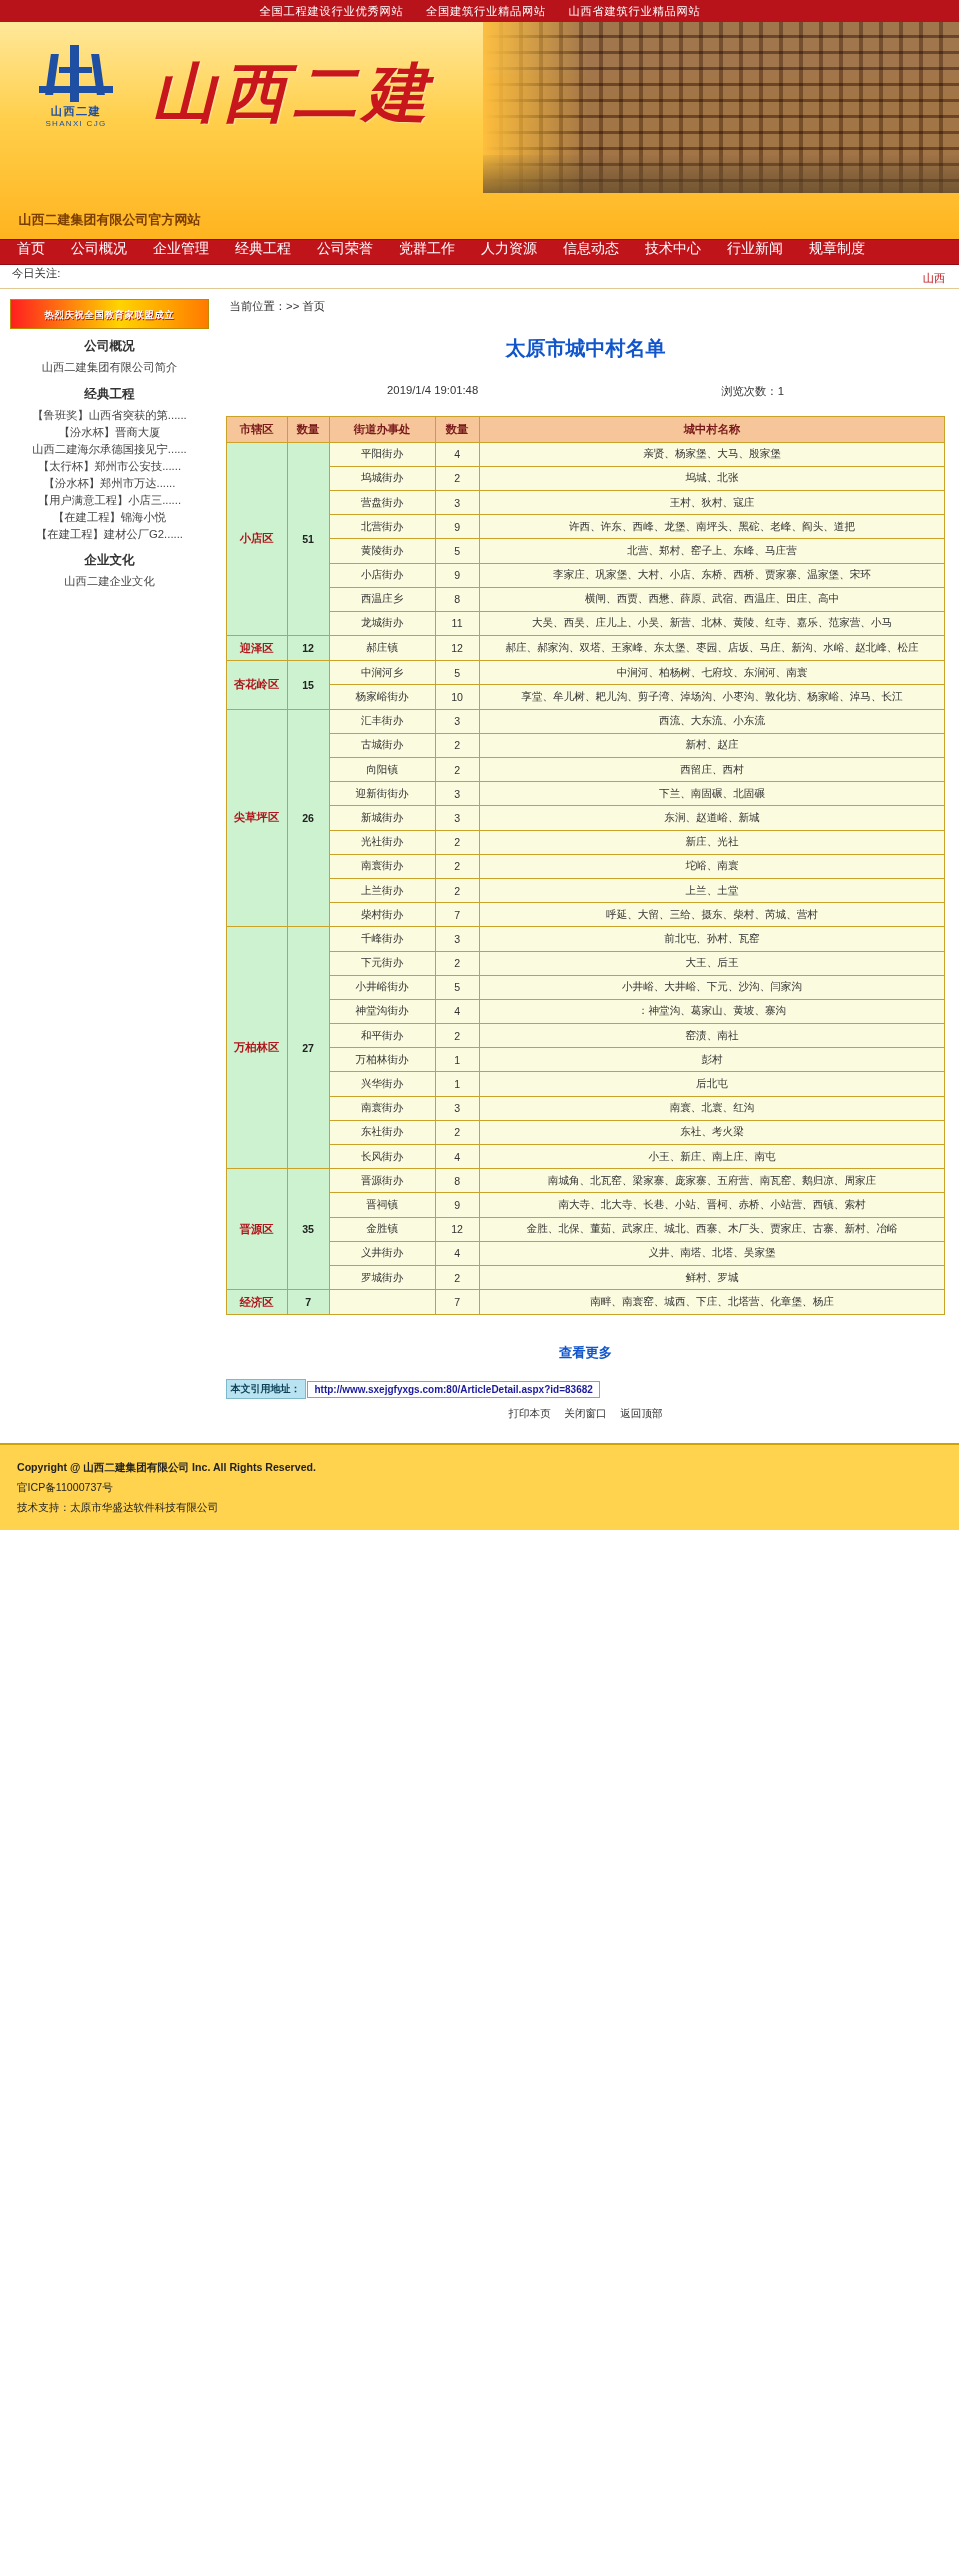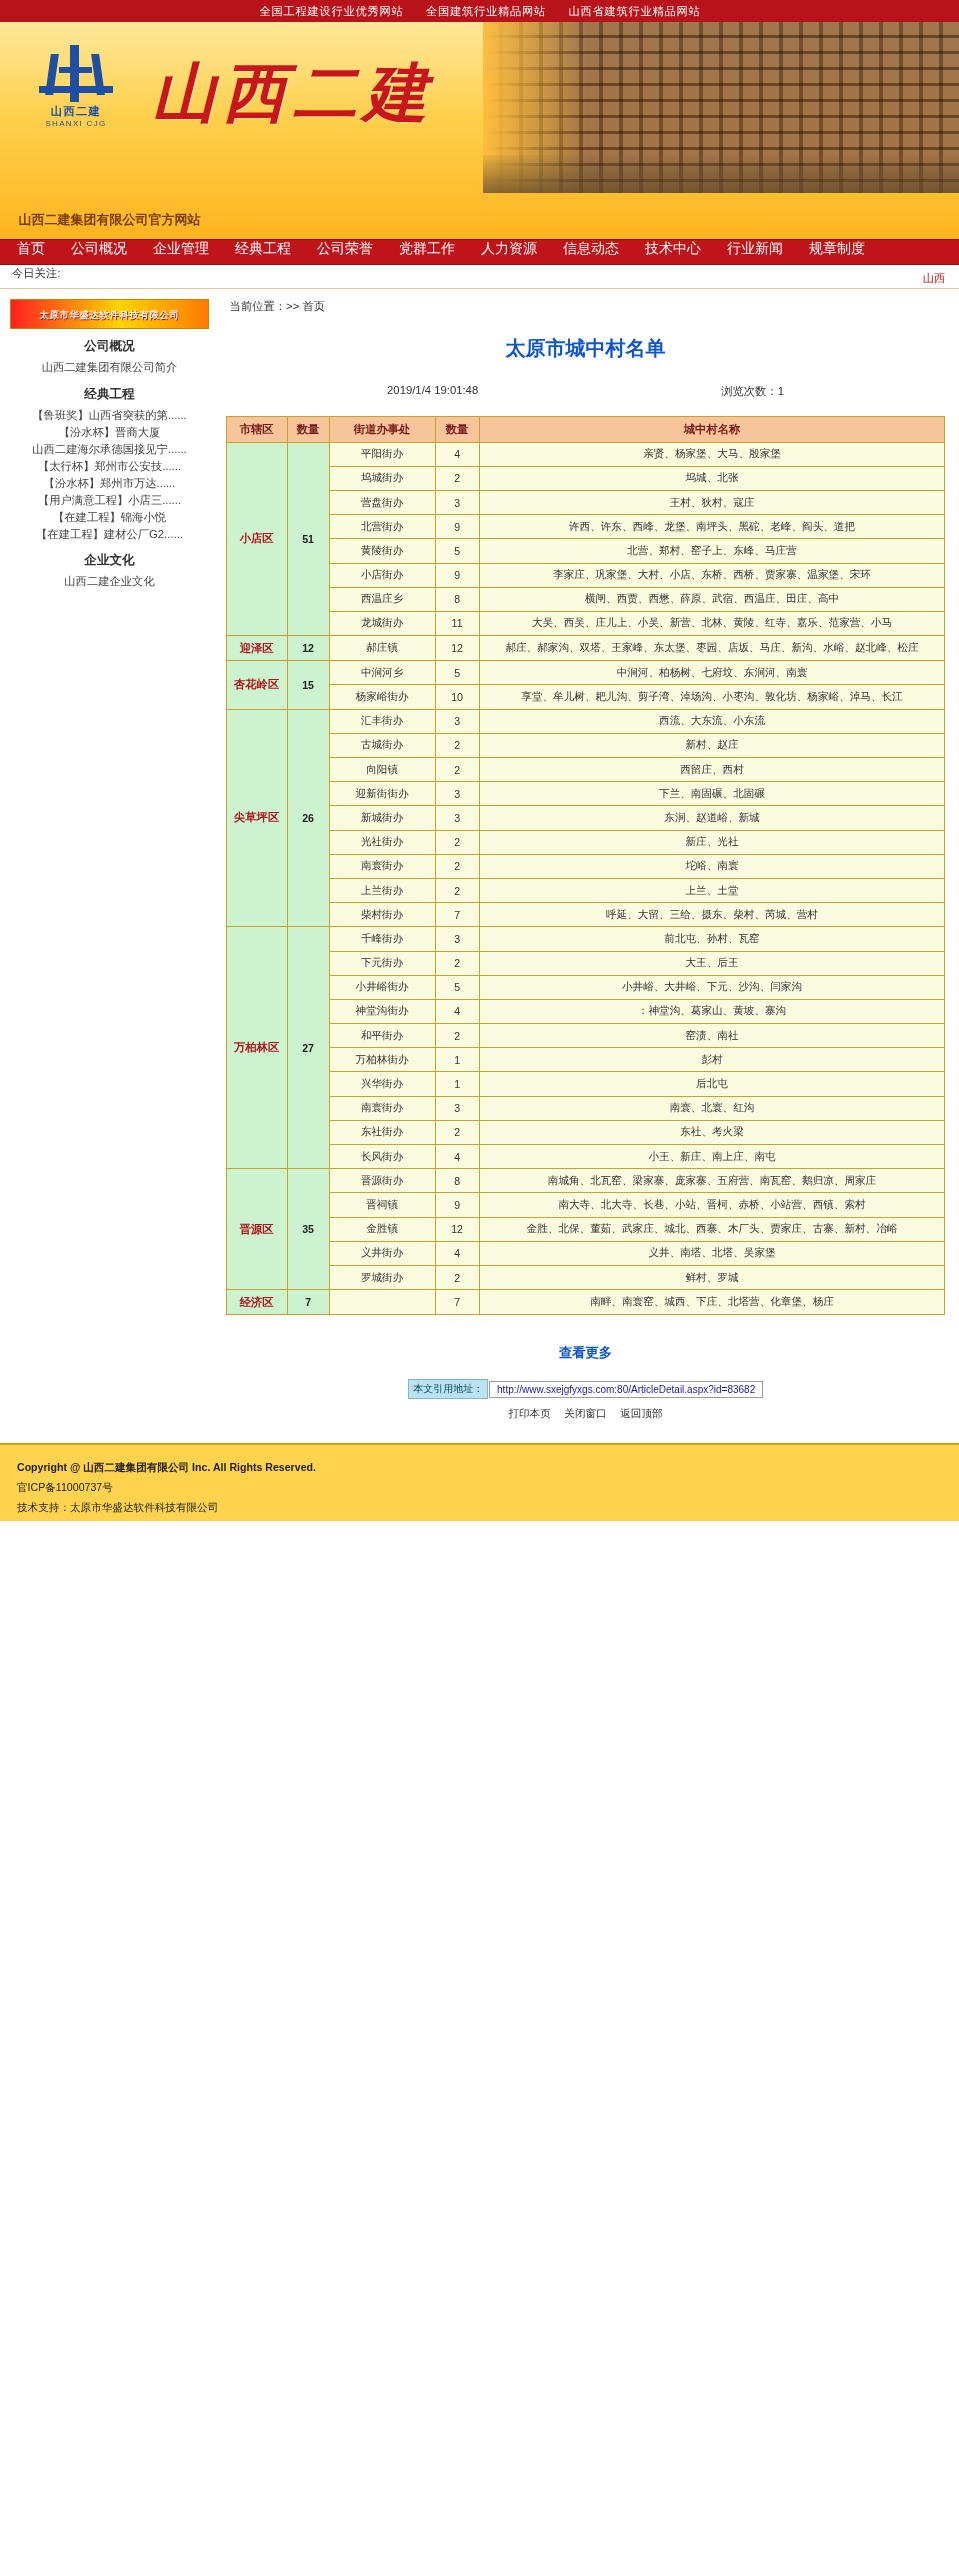--- a/index.html
+++ b/index.html
@@ -170,38 +170,39 @@
   }
   td.street { background:#fbfbe0; width:106px; }
   td.num    { background:#fbfbe0; width:44px; }
   td.names  { background:#fbfbe0; text-align:left; padding-left:9.3px; }
 
   .more {
     text-align:center; color:#1155cc; font-size:13.3px; font-weight:bold;
     margin:29px 0 17px; cursor:pointer;
   }
   .urlrow {
-    display:flex; justify-content:center; align-items:center; margin-top:16px;
+    display:flex; justify-content:flex-start; align-items:center; margin-top:16px;
     font-size:10px;
+    font-weight:bold;
   }
   .urlrow .lbl {
     background:#b9e3f0; border:0.7px solid #7fb8c9; padding:2px 4px; color:#0a3f55;
   }
   .urlrow .val {
     background:#fff; border:0.7px solid #9c9c9c; padding:2px 6.6px; color:#1a1a9c;
     margin-left:1.3px;
   }
   .actions { text-align:center; font-size:10.6px; color:#333; margin:8px 0 14.6px; }
   .actions a { color:#333; text-decoration:none; margin:0 5.3px; }
 
   
   .footer {
     background:#ffd34d;
     border-top:2px solid #d0a400;
-    padding:12px 17px 4px;
+    padding:12px 17px 13px;
     font-size:10.6px; color:#222; line-height:20px;
   }
   .footer .c1 { font-weight:bold; }
 </style>
 </head>
 <body>
 
 <div class="page">
 
   <div class="topstrip">
@@ -243,21 +244,21 @@
   </div>
 
   <div class="focusbar">
     <span>今日关注:</span>
     <span class="right">山西</span>
   </div>
 
   <div class="content">
 
     <div class="left">
-      <div class="banner-ad">太原市华盛达软件科技有限公司</div>
+      <div class="banner-ad">热烈庆祝全国教育家联盟成立</div>
 
       <div class="lgroup">
         <h3>公司概况</h3>
         <a href="#">山西二建集团有限公司简介</a>
       </div>
 
       <div class="lgroup">
         <h3>经典工程</h3>
         <a href="#">【鲁班奖】山西省突获的第......</a>
         <a href="#">【汾水杯】晋商大厦</a>

